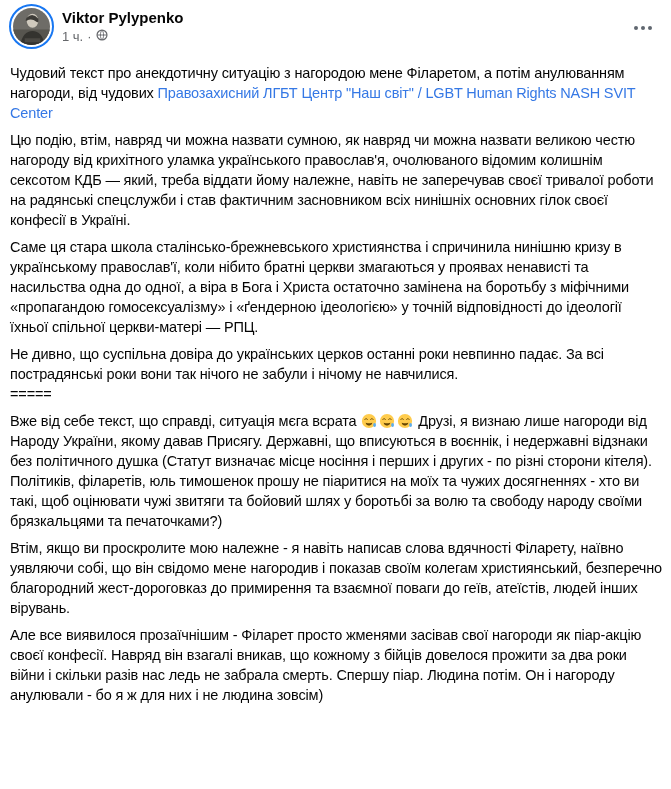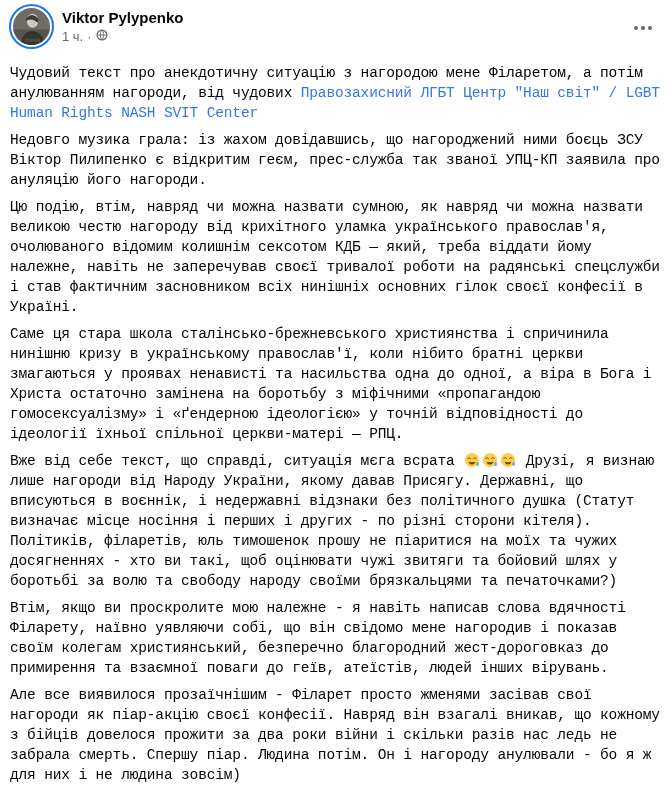--- a/index.html
+++ b/index.html
@@ -92,21 +92,20 @@
   .post-body {
     padding: 7px 8px 0 10px;
     font-size: 14.5px;
     line-height: 20px;
     letter-spacing: -0.15px;
     color: #050505;
   }
   .post-body p {
     margin: 0 0 7px 0;
     white-space: pre-wrap;
-    font-family: Liberation Mono, monospace;
   }
   .page-link {
     color: #3578E5;
     text-decoration: none;
     cursor: pointer;
   }
   .emoji-row {
     display: inline;
     white-space: nowrap;
   }
@@ -152,26 +151,26 @@
       <span class="dot"></span>
       <span class="dot"></span>
       <span class="dot"></span>
     </div>
   </div>
 
   <div class="post-body">
 
     <p><span>Чудовий текст про анекдотичну ситуацію з нагородою мене Філаретом, а потім анулюванням нагороди, від чудових </span><a class="page-link">Правозахисний ЛГБТ Центр "Наш світ" / LGBT Human Rights NASH SVIT Center</a></p>
 
-    <p>Недовго музика грала: із жахом довідавшись, що нагороджений ними боєць ЗСУ Віктор Пилипенко є відкритим геєм, прес-служба так званої УПЦ-КП заявила про ануляцію його нагороди.</p>
 
     <p>Цю подію, втім, навряд чи можна назвати сумною, як навряд чи можна назвати великою честю нагороду від крихітного уламка українського православ'я, очолюваного відомим колишнім сексотом КДБ — який, треба віддати йому належне, навіть не заперечував своєї тривалої роботи на радянські спецслужби і став фактичним засновником всіх нинішніх основних гілок своєї конфесії в Україні.</p>
 
     <p>Саме ця стара школа сталінсько-брежневського християнства і спричинила нинішню кризу в українському православ'ї, коли нібито братні церкви змагаються у проявах ненависті та насильства одна до одної, а віра в Бога і Христа остаточно замінена на боротьбу з міфічними «пропагандою гомосексуалізму» і «ґендерною ідеологією» у точній відповідності до ідеології їхньої спільної церкви-матері — РПЦ.</p>
 
+    <p><span>Не дивно, що суспільна довіра до українських церков останні роки невпинно падає. За всі пострадянські роки вони так нічого не забули і нічому не навчилися.</span><br><span>=====</span></p>
 
     <p><span>Вже від себе текст, що справді, ситуація мєга всрата </span><span class="emoji-row" aria-label="😅😅😅"><svg class="emoji" viewBox="0 0 36 36" width="16" height="16">
             <circle cx="18" cy="18" r="16" fill="#FFCC4D"></circle>
             <path d="M18 23c-4.5 0-7.5-1.2-7.5-1.2s1.2 6.2 7.5 6.2 7.5-6.2 7.5-6.2S22.5 23 18 23z" fill="#664500"></path>
             <path d="M8.5 14.5c1.3-2.6 4.7-2.6 6 0" stroke="#664500" stroke-width="2" fill="none" stroke-linecap="round"></path>
             <path d="M21.5 14.5c1.3-2.6 4.7-2.6 6 0" stroke="#664500" stroke-width="2" fill="none" stroke-linecap="round"></path>
             <ellipse cx="30.5" cy="27" rx="3.2" ry="4.4" fill="#5DADEC"></ellipse>
           </svg><svg class="emoji" viewBox="0 0 36 36" width="16" height="16">
             <circle cx="18" cy="18" r="16" fill="#FFCC4D"></circle>
             <path d="M18 23c-4.5 0-7.5-1.2-7.5-1.2s1.2 6.2 7.5 6.2 7.5-6.2 7.5-6.2S22.5 23 18 23z" fill="#664500"></path>

